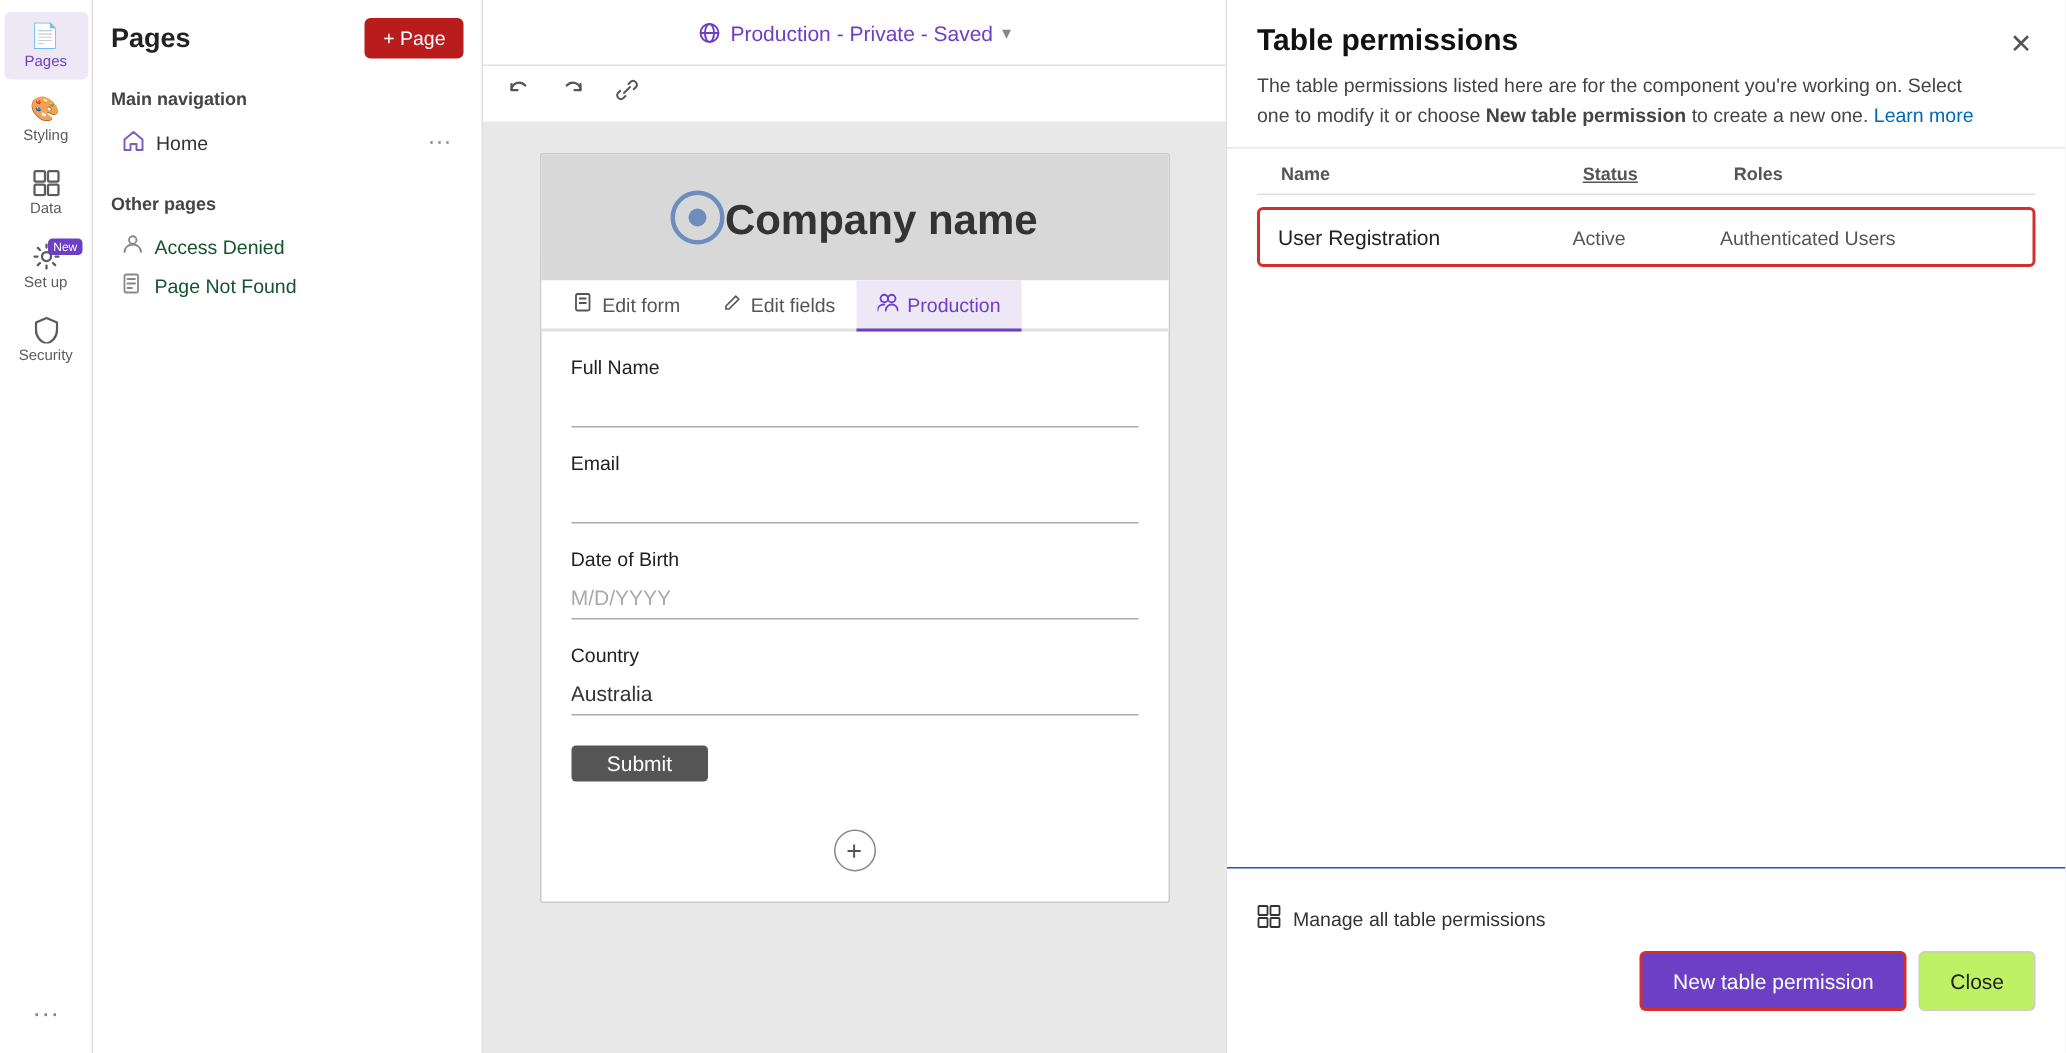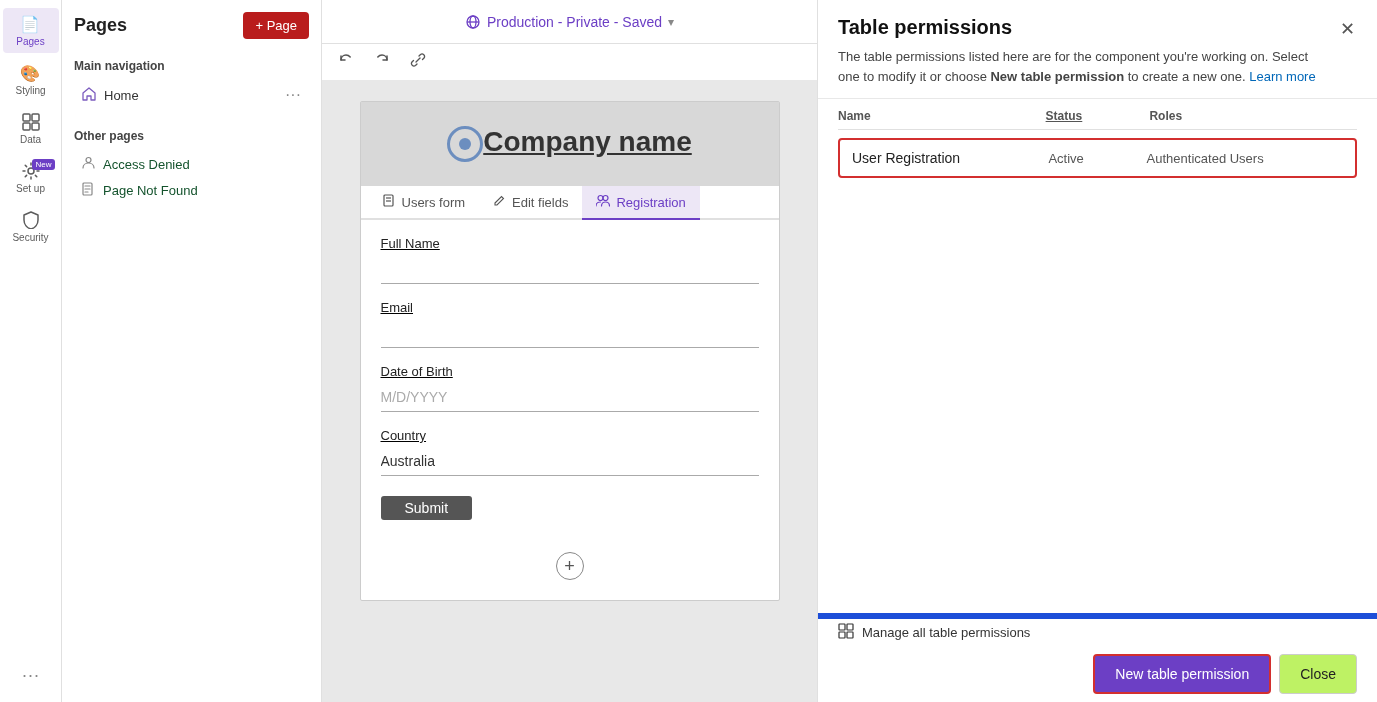--- a/index.html
+++ b/index.html
@@ -188,26 +188,25 @@
       min-height: 500px;
       border: 1px solid #ccc;
       border-radius: 2px;
     }
 
     
     .company-header {
       background: #d8d8d8;
       padding: 24px;
       display: flex;
-      align-items: flex-start;
+      align-items: flex-end;
       justify-content: center;
       font-size: 28px;
       font-weight: 600;
       color: #333;
-      text-decoration: underline;
     }
     .company-logo {
       width: 36px; height: 36px;
       border: 3px solid #6c8ebf;
       border-radius: 50%;
       display: flex; align-items: center; justify-content: center;
     }
     .company-logo-inner {
       width: 12px; height: 12px;
       background: #6c8ebf;
@@ -237,21 +236,20 @@
     .form-tab.active {
       color: #6c3fc5;
       border-bottom: 2px solid #6c3fc5;
       background: #ede7f6;
     }
     .form-tab .tab-icon { font-size: 14px; }
 
     
     .form-content {
       padding: 16px 20px;
-      text-decoration: underline;
     }
     .form-field {
       margin-bottom: 16px;
     }
     .form-label {
       font-size: 13px;
       font-weight: 500;
       color: #222;
       margin-bottom: 4px;
     }
@@ -344,41 +342,41 @@
     }
     .table-header-row {
       display: flex;
       padding: 10px 0 6px;
       border-bottom: 1px solid #e0e0e0;
       font-size: 12px;
       font-weight: 600;
       color: #555;
       gap: 0;
     }
-    .col-name { flex: 2; }
+    .col-name { flex: 2; margin-left: 16px; }
     .col-status { flex: 1; text-decoration: underline; }
     .col-roles { flex: 2; }
 
     .permission-row {
       display: flex;
       align-items: center;
       padding: 12px 0;
       border: 2px solid #d32f2f;
       border-radius: 4px;
       margin-top: 8px;
       padding: 10px 12px;
       cursor: pointer;
     }
     .perm-name { flex: 2; font-size: 14px; color: #222; font-weight: 500; }
     .perm-status { flex: 1; font-size: 13px; color: #555; }
     .perm-roles { flex: 2; font-size: 13px; color: #555; }
 
     .panel-footer {
-      border-top: 6px solid #1d4ed8;
-      padding: 4px 20px;
+      border-top: 1px solid #1d4ed8;
+      padding: 24px 20px;
     }
     .manage-permissions-link {
       display: flex;
       align-items: center;
       gap: 8px;
       color: #333;
       font-size: 13px;
       cursor: pointer;
       text-decoration: none;
       margin-bottom: 4px;
@@ -542,40 +540,40 @@
 
       <div class="form-tabs">
         <button class="form-tab">
           <span class="tab-icon">
             <svg width="13" height="13" viewBox="0 0 13 13" fill="none">
                 <rect x="1" y="1" width="9" height="11" rx="1" stroke="#555" stroke-width="1.2"></rect>
                 <line x1="3" y1="4" x2="8" y2="4" stroke="#555" stroke-width="1.2"></line>
                 <line x1="3" y1="7" x2="8" y2="7" stroke="#555" stroke-width="1.2"></line>
               </svg>
           </span>
-          <span>Users form</span>
+          <span>Edit form</span>
         </button>
         <button class="form-tab">
           <span class="tab-icon">
             <svg width="13" height="13" viewBox="0 0 13 13" fill="none">
                 <path d="M2 9l6.5-6.5 2 2L4 11H2V9z" stroke="#555" stroke-width="1.1"></path>
               </svg>
           </span>
           <span>Edit fields</span>
         </button>
         <button class="form-tab active">
           <span class="tab-icon">
             <svg width="14" height="13" viewBox="0 0 14 13" fill="none">
                 <circle cx="4.5" cy="4" r="2.5" stroke="#6c3fc5" stroke-width="1.2"></circle>
                 <circle cx="9.5" cy="4" r="2.5" stroke="#6c3fc5" stroke-width="1.2"></circle>
                 <path d="M0 12c0-2.5 2-4 4.5-4" stroke="#6c3fc5" stroke-width="1.2" stroke-linecap="round"></path>
                 <path d="M5.5 12c0-2.5 2-4 4-4s4 1.5 4 4" stroke="#6c3fc5" stroke-width="1.2" stroke-linecap="round"></path>
               </svg>
           </span>
-          <span>Registration</span>
+          <span>Production</span>
         </button>
       </div>
 
       <div class="form-content">
         <div class="form-field">
           <div class="form-label">Full Name</div>
           <input class="form-input" type="text" style="">
         </div>
         <div class="form-field">
           <div class="form-label">Email</div>

